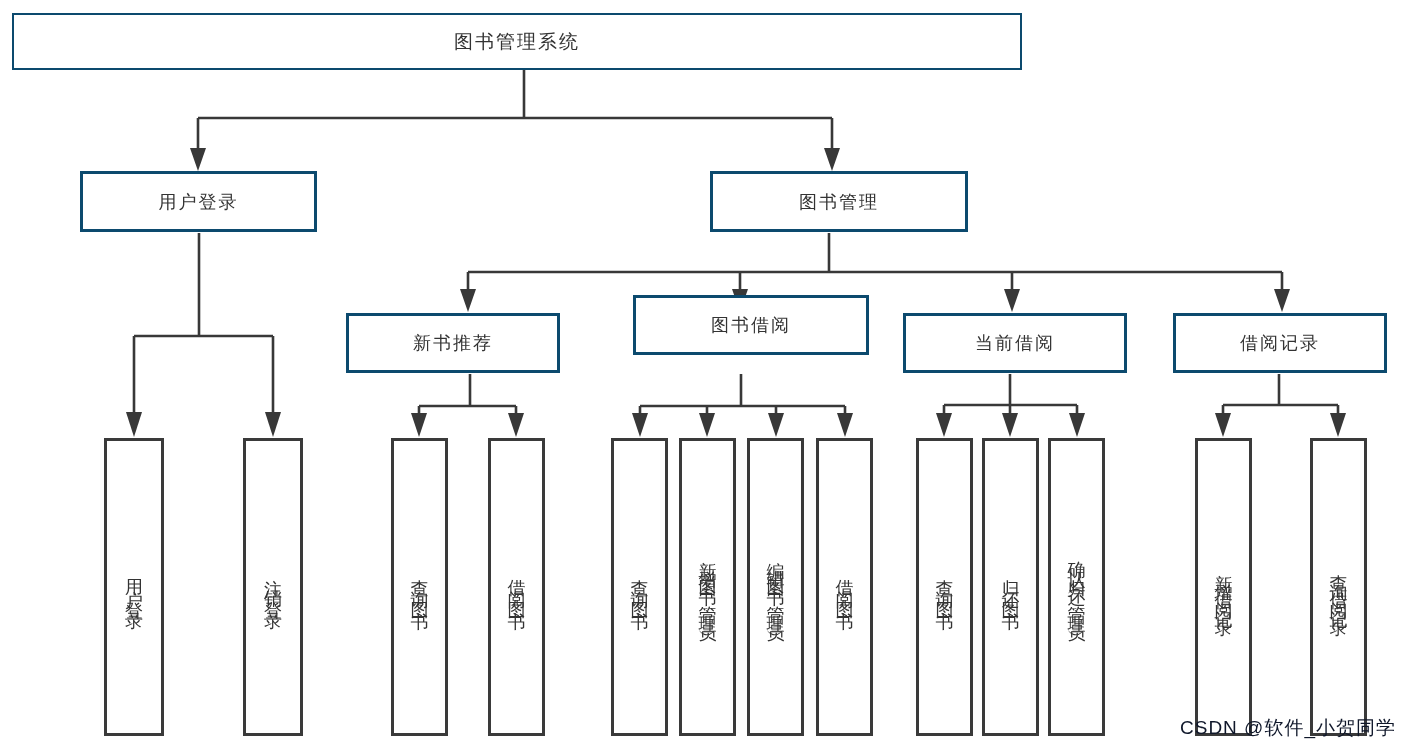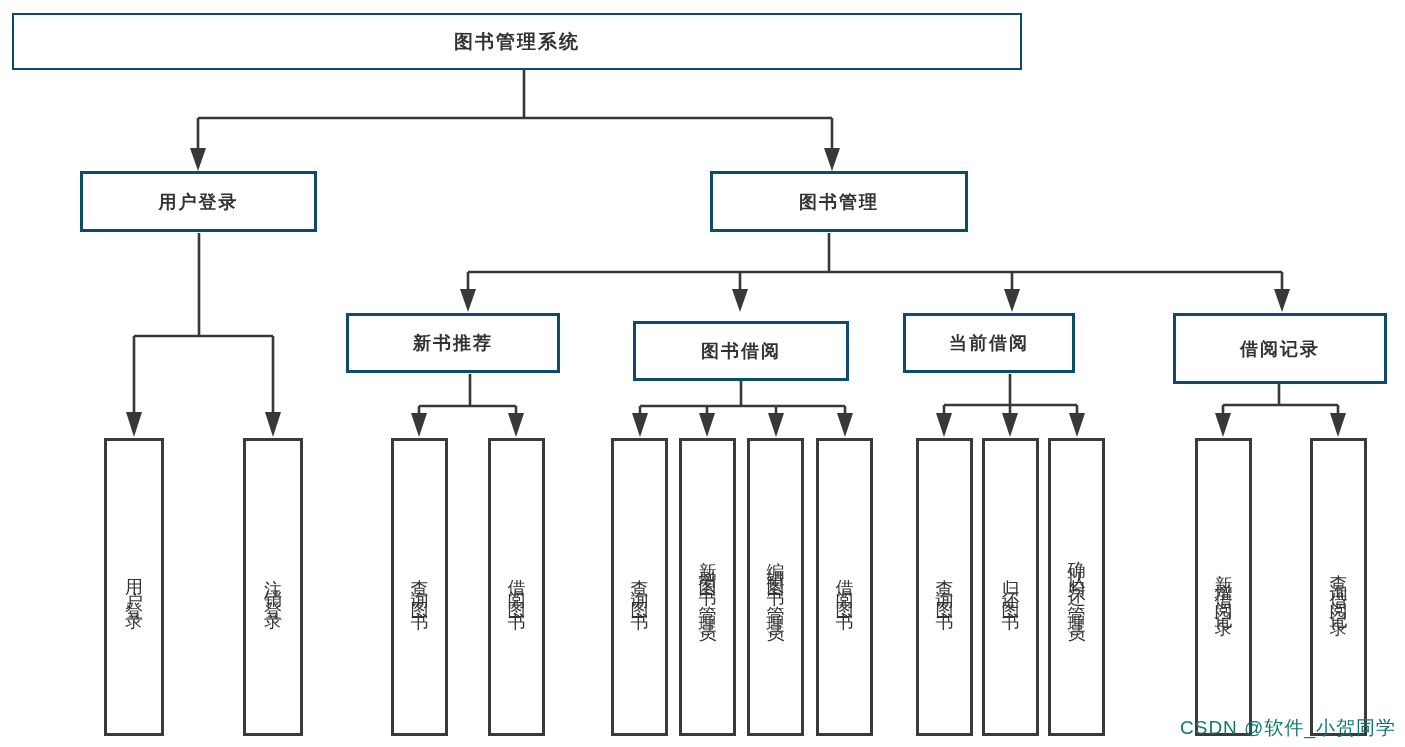--- a/index.html
+++ b/index.html
@@ -25,21 +25,20 @@
     background: #ffffff;
     border: 3px solid #0c4a6e;
     box-sizing: border-box;
     display: flex;
     align-items: center;
     justify-content: center;
     z-index: 2;
     font-size: 18px;
     letter-spacing: 2px;
     white-space: nowrap;
-    font-weight: bold;
   }
   .root-box { border-width: 2.5px; font-size: 19px; }
   .vbox {
     position: absolute;
     background: #ffffff;
     border: 3px solid #3a3a3a;
     box-sizing: border-box;
     display: flex;
     align-items: center;
     justify-content: center;
@@ -52,21 +51,21 @@
     line-height: 1;
     letter-spacing: 11px;
     white-space: nowrap;
   }
   .vbox .vlabel.tight { letter-spacing: 9px; }
   .watermark {
     position: absolute;
     left: 1180px;
     top: 715px;
     font-size: 19px;
-    color: #0f766e;
+    color: #0f172a;
     letter-spacing: 1px;
     z-index: 5;
     white-space: nowrap;
   }
 </style>
 </head>
 <body>
 
 <div class="stage">
 
@@ -146,27 +145,27 @@
   <div class="hbox" style="left:80px; top:171px; width:237px; height:61px;">
     <span>用户登录</span>
   </div>
   <div class="hbox" style="left:710px; top:171px; width:258px; height:61px;">
     <span>图书管理</span>
   </div>
 
   <div class="hbox" style="left:346px; top:313px; width:214px; height:60px;">
     <span>新书推荐</span>
   </div>
-  <div class="hbox" style="left:633px; top:321px; width:216px; height:60px;">
+  <div class="hbox" style="left:633px; top:295px; width:236px; height:60px;">
     <span>图书借阅</span>
   </div>
-  <div class="hbox" style="left:903px; top:313px; width:172px; height:60px;">
+  <div class="hbox" style="left:903px; top:313px; width:224px; height:60px;">
     <span>当前借阅</span>
   </div>
-  <div class="hbox" style="left:1173px; top:313px; width:214px; height:71px;">
+  <div class="hbox" style="left:1173px; top:313px; width:214px; height:60px;">
     <span>借阅记录</span>
   </div>
 
   <div class="vbox" style="left:104px; top:438px; width:60px; height:298px;">
     <span class="vlabel">用户登录</span>
   </div>
   <div class="vbox" style="left:243px; top:438px; width:60px; height:298px;">
     <span class="vlabel">注销登录</span>
   </div>
 

